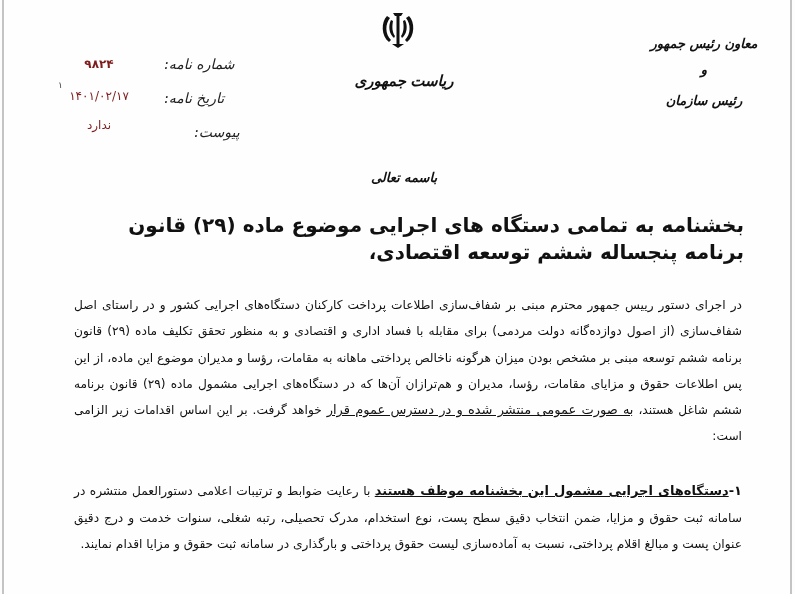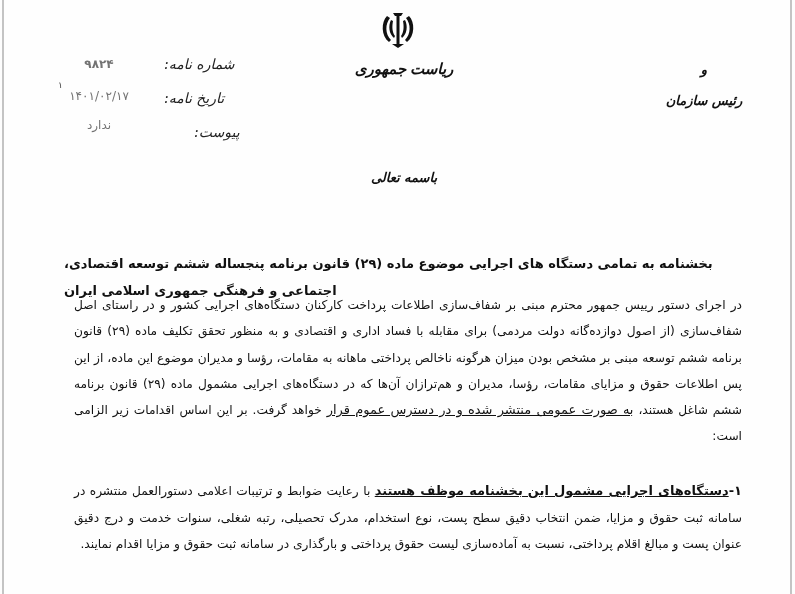--- a/index.html
+++ b/index.html
@@ -17,29 +17,29 @@
       border-right: 2px solid #c4c4c4;
       box-sizing: border-box;
     }
 
     
     .meta-label {
       position: absolute; font-family: "DejaVu Serif", serif; font-style: italic;
       font-size: 14px; color: #222; direction: rtl; white-space: nowrap;
     }
     .meta-value {
-      position: absolute; font-size: 12px; color: #737373; direction: rtl;
+      position: absolute; font-size: 12px; color: #7f1d1d; direction: rtl;
       text-align: center; width: 90px; white-space: nowrap;
     }
 
     
     .emblem { position: absolute; left: 373px; top: 8px; width: 42px; height: 42px; }
     .org-sub {
-      position: absolute; left: 300px; top: 60px; width: 200px; text-align: center;
-      font-family: Liberation Serif, serif; font-style: italic; font-weight: bold;
+      position: absolute; left: 300px; top: 72px; width: 200px; text-align: center;
+      font-family: Liberation Sans, sans-serif; font-style: italic; font-weight: bold;
       font-size: 15px; direction: rtl;
     }
     .org-main {
       position: absolute; left: 280px; top: 95px; width: 240px; text-align: center;
       font-family: "DejaVu Serif", serif; font-style: italic; font-weight: bold;
       font-size: 19px; direction: rtl;
     }
 
     
     .right-title {
@@ -48,22 +48,22 @@
       font-size: 13px; direction: rtl;
     }
 
     .bismillah {
       position: absolute; left: 320px; top: 170px; width: 160px; text-align: center;
       font-family: "DejaVu Serif", serif; font-style: italic; font-weight: bold;
       font-size: 13px; direction: rtl;
     }
 
     .title {
-      position: absolute; left: 60px; top: 212px; width: 680px; text-align: left;
-      direction: rtl; font-weight: bold; font-size: 13px; line-height: 27px; margin-top: 38px;
+      position: absolute; left: 60px; top: 212px; width: 680px; text-align: right;
+      direction: rtl; font-weight: bold; font-size: 20px; line-height: 27px;
     }
 
     .body-text {
       position: absolute; left: 70px; top: 292px; width: 668px;
       direction: rtl; text-align: justify; font-family: "DejaVu Sans", sans-serif;
       font-size: 12.2px; line-height: 26.3px; color: #111;
     }
     .body-text .u-bold { font-weight: normal; text-decoration: underline; font-size: 13px; }
     .para2 {
       position: absolute; left: 70px; top: 478px; width: 668px;
@@ -84,37 +84,37 @@
       <path d="M32 8 C38 14 38 28 30 34 L28 32 C34 26 34 16 29 10 Z"></path>
       <path d="M14 12 C11 18 12 26 17 30 L18 28 C15 24 15 18 16 13 Z"></path>
       <path d="M28 12 C31 18 30 26 25 30 L24 28 C27 24 27 18 26 13 Z"></path>
       <rect x="19.5" y="6" width="3" height="30"></rect>
       <path d="M16 5 L26 5 L24 8 L18 8 Z"></path>
       <path d="M15 36 L27 36 L21 40 Z"></path>
     </g>
   </svg>
   <div class="org-sub">ریاست جمهوری</div>
 
+  <div class="right-title" style="top:36px;">معاون رئیس جمهور</div>
   <div class="right-title" style="top:62px;">و</div>
   <div class="right-title" style="top:93px;">رئیس سازمان</div>
 
   <div class="meta-label" style="left:160px; top:56px;">شماره نامه:</div>
   <div class="meta-value" style="left:50px; top:57px; font-weight:bold;">۹۸۲۴</div>
   <div class="meta-label" style="left:160px; top:90px;">تاریخ نامه:</div>
   <div class="meta-value" style="left:50px; top:89px;">۱۴۰۱/۰۲/۱۷</div>
   <div class="meta-label" style="left:162px; top:124px;margin-left:28px;">پیوست:</div>
   <div class="meta-value" style="left:50px; top:118px;">ندارد</div>
 
   <div class="margin-mark">۱</div>
 
   <div class="bismillah">باسمه تعالی</div>
 
   <div class="title">
     <div>بخشنامه به تمامی دستگاه های اجرایی موضوع ماده (۲۹) قانون برنامه پنجساله ششم توسعه اقتصادی،</div>
-    <div>اجتماعی و فرهنگی جمهوری اسلامی ایران</div>
   </div>
 
   <div class="body-text">
     <span>در اجرای دستور رییس جمهور محترم مبنی بر شفاف‌سازی اطلاعات پرداخت کارکنان دستگاه‌های اجرایی کشور و در راستای اصل شفاف‌سازی (از اصول دوازده‌گانه دولت مردمی) برای مقابله با فساد اداری و اقتصادی و به منظور تحقق تکلیف ماده (۲۹) قانون برنامه ششم توسعه مبنی بر مشخص بودن میزان هرگونه ناخالص پرداختی ماهانه به مقامات، رؤسا و مدیران موضوع این ماده، از این پس اطلاعات حقوق و مزایای مقامات، رؤسا، مدیران و هم‌ترازان آن‌ها که در دستگاه‌های اجرایی مشمول ماده (۲۹) قانون برنامه ششم شاغل هستند،</span>
     <span class="u-bold">به صورت عمومی منتشر شده و در دسترس عموم قرار</span>
     <span>خواهد گرفت. بر این اساس اقدامات زیر الزامی است:</span>
   </div>
 
   <div class="para2">
     <span class="u-bold" style="text-decoration:none">۱-</span><span class="u-bold">دستگاه‌های اجرایی مشمول این بخشنامه موظف هستند</span>

